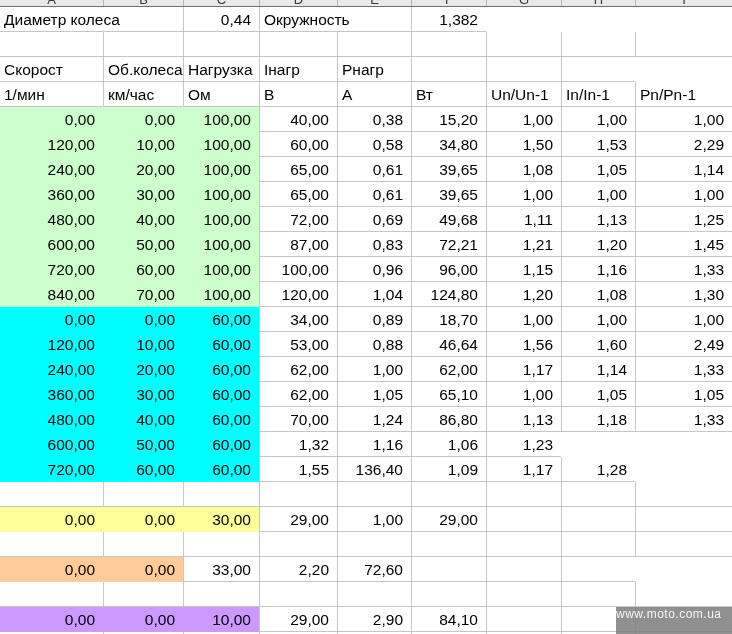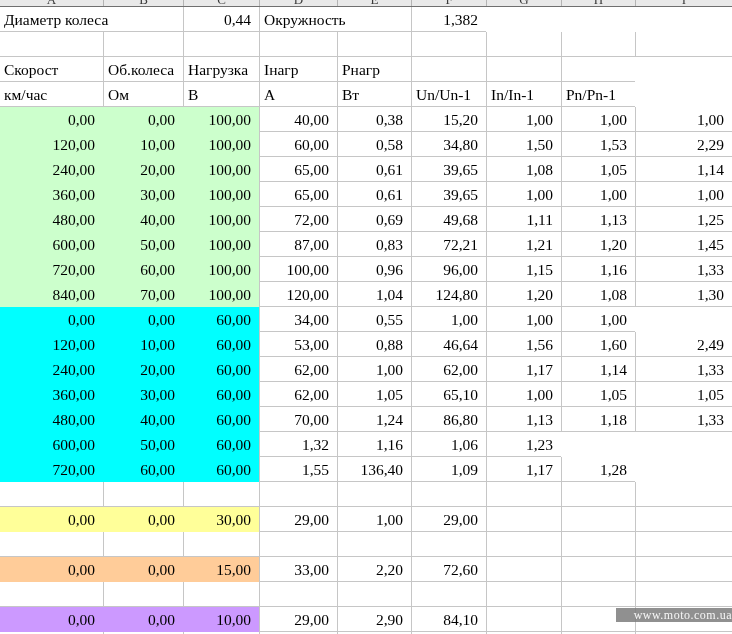--- a/index.html
+++ b/index.html
@@ -1,21 +1,21 @@
 <!DOCTYPE html>
 <html><head>
 <meta charset="utf-8">
 <style>
   html,body { margin:0; padding:0; background:#fff; }
   .sheet {
     position:relative;
     width:732px; height:634px;
     overflow:hidden;
     background:#fff;
-    font-family:Liberation Serif, serif;
+    font-family:Liberation Sans, sans-serif;
     font-size:15.5px;
     color:#000;
     cursor:default;
   }
   
   .colstrip {
     display:grid;
     grid-template-columns:103px 80px 76px 78px 74px 75px 75px 74px 97px;
     height:7px;
     background:#e9e9e9;
@@ -53,27 +53,27 @@
     line-height:21px;
   }
   .c + .c { border-left:1px solid #c6c6c6; }
   .c.num { text-align:right; padding-right:8px; }
   .c.fill { border-bottom:none; }
   .c.fill + .c.fill { border-left:none; }
   .sliver .c { border-bottom:none; }
   
   .watermark {
     position:absolute;
-    right:0; bottom:12px;
-    width:116px; height:14px;
+    right:0; bottom:0;
+    width:116px; height:27px;
     background:rgba(125,125,125,0.85);
     color:#f7f7f7;
     font-size:12px;
     line-height:15px;
-    text-align:right;
+    text-align:left;
     letter-spacing:0.5px;
   }
 </style>
 </head>
 <body>
 
 <div class="sheet">
 
   <div class="colstrip">
       <div class="hcell">
@@ -128,20 +128,21 @@
         <div class="c">Скорост</div>
         <div class="c">Об.колеса</div>
         <div class="c">Нагрузка</div>
         <div class="c">Iнагр</div>
         <div class="c">Рнагр</div>
         <div class="c"></div>
         <div class="c"></div>
         <div class="c"></div>
       </div>
       <div class="row">
+        <div class="c">1/мин</div>
         <div class="c">км/час</div>
         <div class="c">Ом</div>
         <div class="c">В</div>
         <div class="c">А</div>
         <div class="c">Вт</div>
         <div class="c">Un/Un-1</div>
         <div class="c">In/In-1</div>
         <div class="c">Pn/Pn-1</div>
       </div>
       <div class="row">
@@ -230,21 +231,22 @@
         <div class="c num">124,80</div>
         <div class="c num">1,20</div>
         <div class="c num">1,08</div>
         <div class="c num">1,30</div>
       </div>
       <div class="row">
         <div class="c fill num" style="background: rgb(0, 255, 255);">0,00</div>
         <div class="c fill num" style="background: rgb(0, 255, 255);">0,00</div>
         <div class="c fill num" style="background: rgb(0, 255, 255);">60,00</div>
         <div class="c num">34,00</div>
-        <div class="c num">0,55</div>
+        <div class="c num">0,89</div>
+        <div class="c num">18,70</div>
         <div class="c num">1,00</div>
         <div class="c num">1,00</div>
         <div class="c num">1,00</div>
       </div>
       <div class="row">
         <div class="c fill num" style="background: rgb(0, 255, 255);">120,00</div>
         <div class="c fill num" style="background: rgb(0, 255, 255);">10,00</div>
         <div class="c fill num" style="background: rgb(0, 255, 255);">60,00</div>
         <div class="c num">53,00</div>
         <div class="c num">0,88</div>
@@ -334,21 +336,20 @@
         <div class="c"></div>
         <div class="c"></div>
         <div class="c"></div>
         <div class="c"></div>
         <div class="c"></div>
         <div class="c"></div>
       </div>
       <div class="row">
         <div class="c fill num" style="background: rgb(255, 204, 153);">0,00</div>
         <div class="c fill num" style="background: rgb(255, 204, 153);">0,00</div>
-        <div class="c fill num" style="background: rgb(255, 204, 153);">15,00</div>
         <div class="c num">33,00</div>
         <div class="c num">2,20</div>
         <div class="c num">72,60</div>
         <div class="c"></div>
         <div class="c"></div>
         <div class="c"></div>
       </div>
       <div class="row">
         <div class="c"></div>
         <div class="c"></div>

